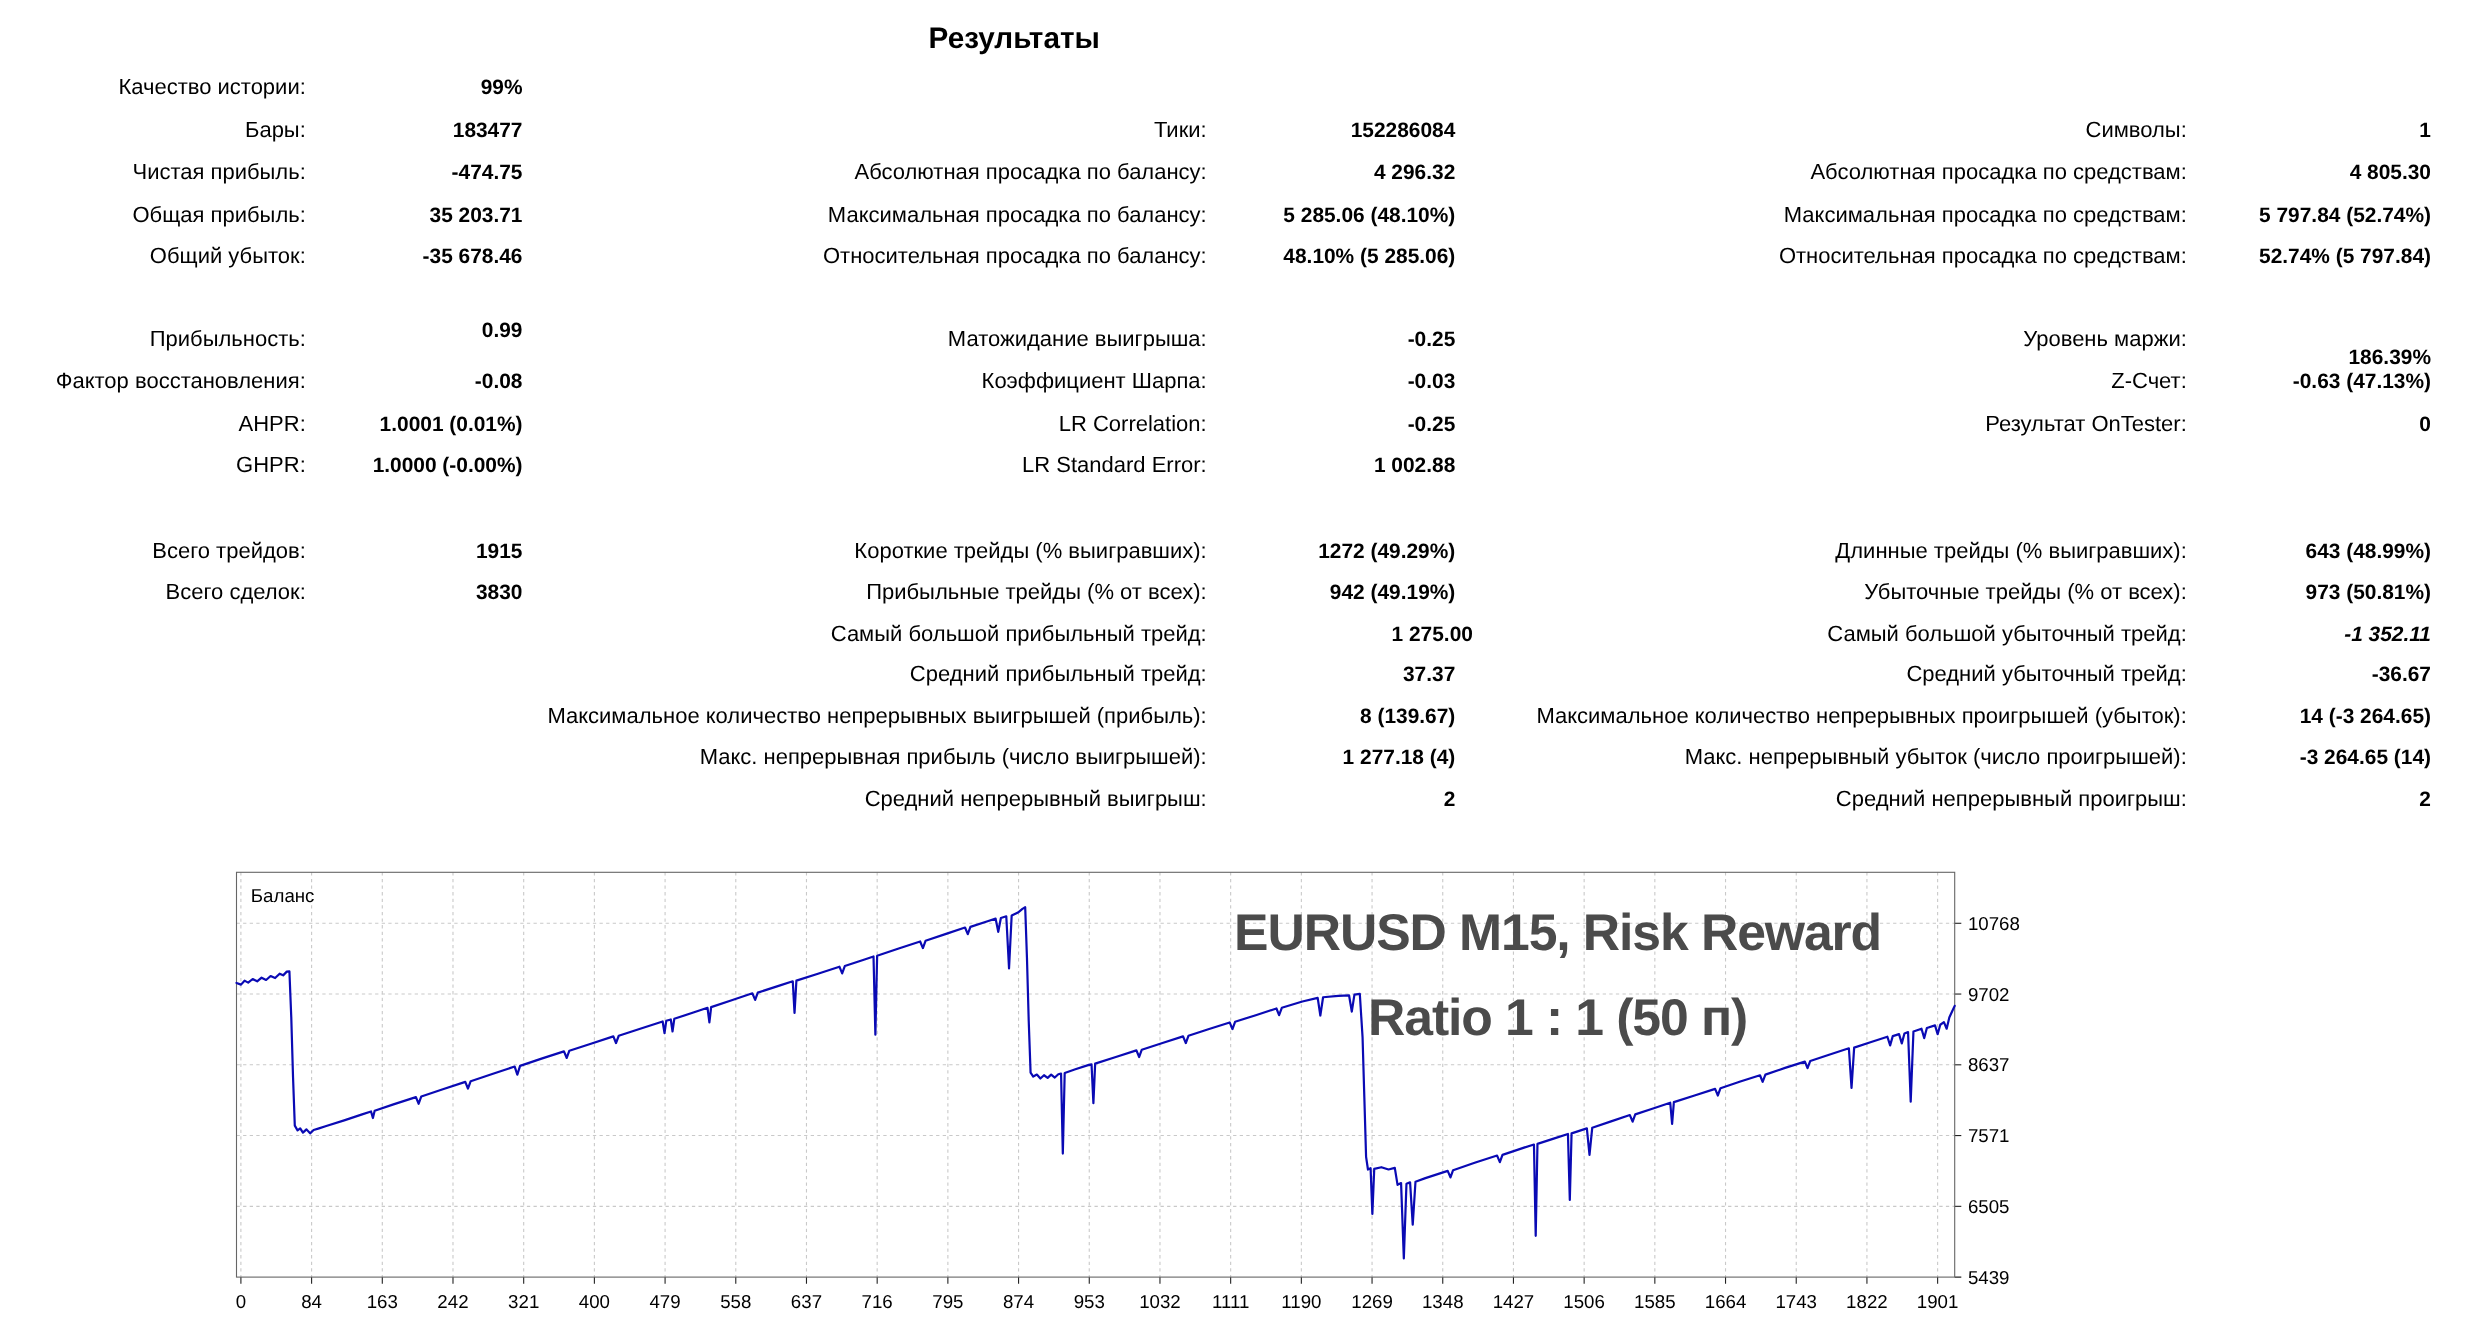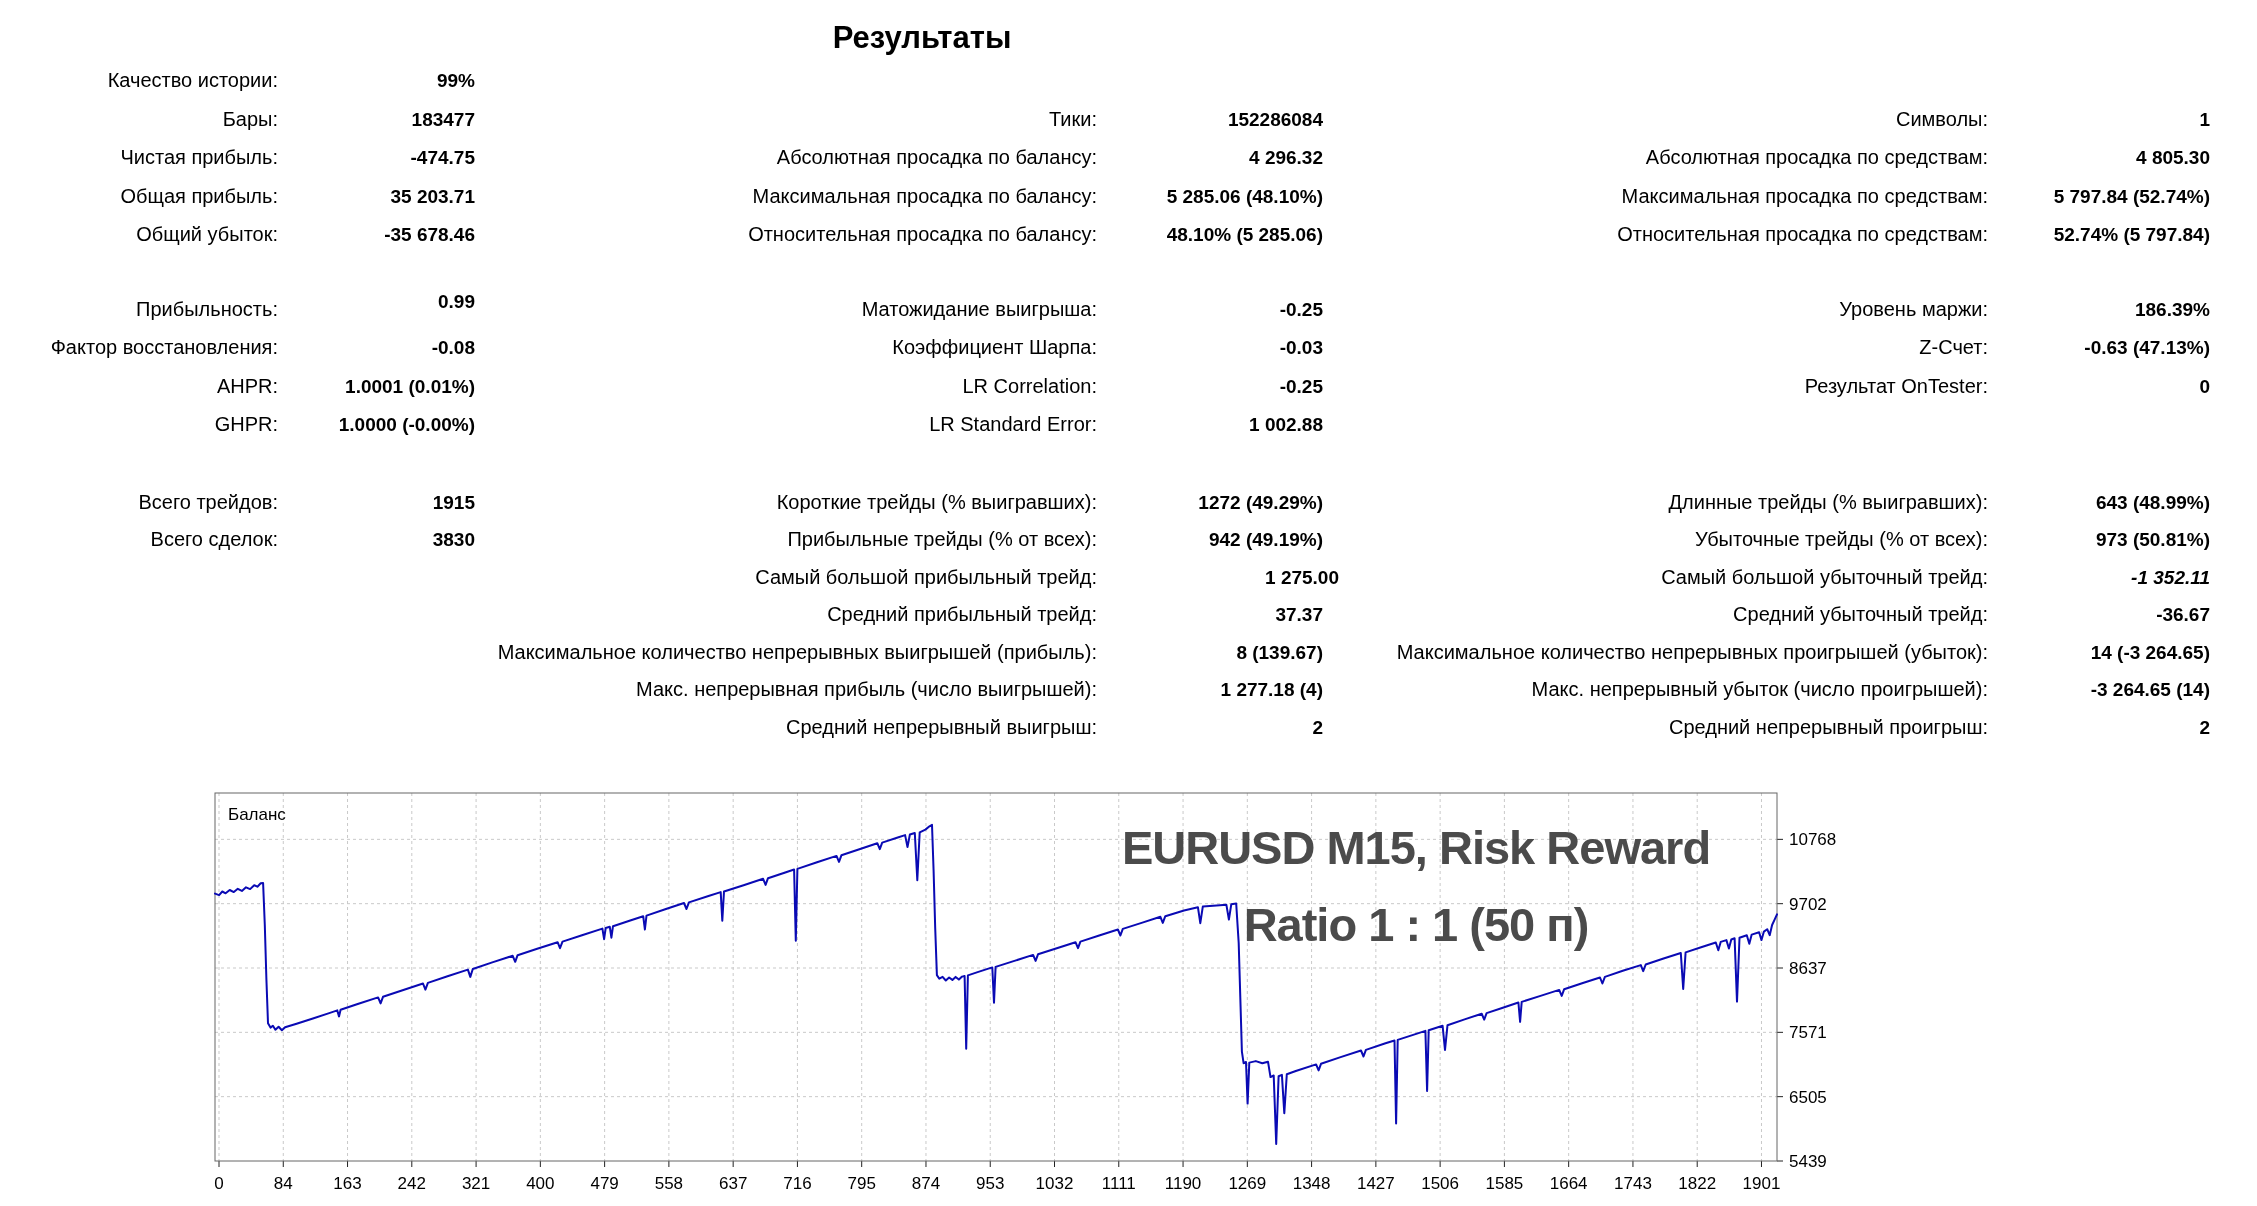--- a/index.html
+++ b/index.html
@@ -2,21 +2,21 @@
 <html><head>
 <meta charset="utf-8">
 <style>
   html,body{margin:0;padding:0;background:#ffffff;}
   body{
     width:2257px;height:1206px;position:relative;overflow:hidden;
     font-family:"Liberation Sans","DejaVu Sans",sans-serif;color:#000;
   }
   .page-title{
     position:absolute;top:20px;left:922px;transform:translateX(-50%);
-    font-size:31px;font-weight:bold;white-space:nowrap;
+    font-size:27px;font-weight:bold;white-space:nowrap;
   }
   .stat-label{
     position:absolute;white-space:nowrap;text-align:right;
     font-size:20px;line-height:27px;transform:translate(-100%,-50%);
   }
   .stat-value{
     position:absolute;white-space:nowrap;text-align:right;
     font-size:19px;line-height:27px;font-weight:bold;transform:translate(-100%,-50%);
   }
   #chart-layer{position:absolute;left:0;top:0;}
@@ -81,21 +81,21 @@
     <div class="stat-value" style="left: 1323px; top: 727px;">2</div>
     <div class="stat-label" style="left: 1988px; top: 119px;">Символы:</div>
     <div class="stat-value" style="left: 2210px; top: 119px;">1</div>
     <div class="stat-label" style="left: 1988px; top: 157px;">Абсолютная просадка по средствам:</div>
     <div class="stat-value" style="left: 2210px; top: 157px;">4 805.30</div>
     <div class="stat-label" style="left: 1988px; top: 196px;">Максимальная просадка по средствам:</div>
     <div class="stat-value" style="left: 2210px; top: 196px;">5 797.84 (52.74%)</div>
     <div class="stat-label" style="left: 1988px; top: 234px;">Относительная просадка по средствам:</div>
     <div class="stat-value" style="left: 2210px; top: 234px;">52.74% (5 797.84)</div>
     <div class="stat-label" style="left: 1988px; top: 309px;">Уровень маржи:</div>
-    <div class="stat-value" style="left: 2210px; top: 309px;">186.39%</div>
+    <div class="stat-value" style="left: 2210px; top: 325px;">186.39%</div>
     <div class="stat-label" style="left: 1988px; top: 347px;">Z-Счет:</div>
     <div class="stat-value" style="left: 2210px; top: 347px;">-0.63 (47.13%)</div>
     <div class="stat-label" style="left: 1988px; top: 386px;">Результат OnTester:</div>
     <div class="stat-value" style="left: 2210px; top: 386px;">0</div>
     <div class="stat-label" style="left: 1988px; top: 502px;">Длинные трейды (% выигравших):</div>
     <div class="stat-value" style="left: 2210px; top: 502px;">643 (48.99%)</div>
     <div class="stat-label" style="left: 1988px; top: 539px;">Убыточные трейды (% от всех):</div>
     <div class="stat-value" style="left: 2210px; top: 539px;">973 (50.81%)</div>
     <div class="stat-label" style="left: 1988px; top: 577px;">Самый большой убыточный трейд:</div>
     <div class="stat-value" style="left: 2210px; top: 577px; font-style: italic;">-1 352.11</div>

